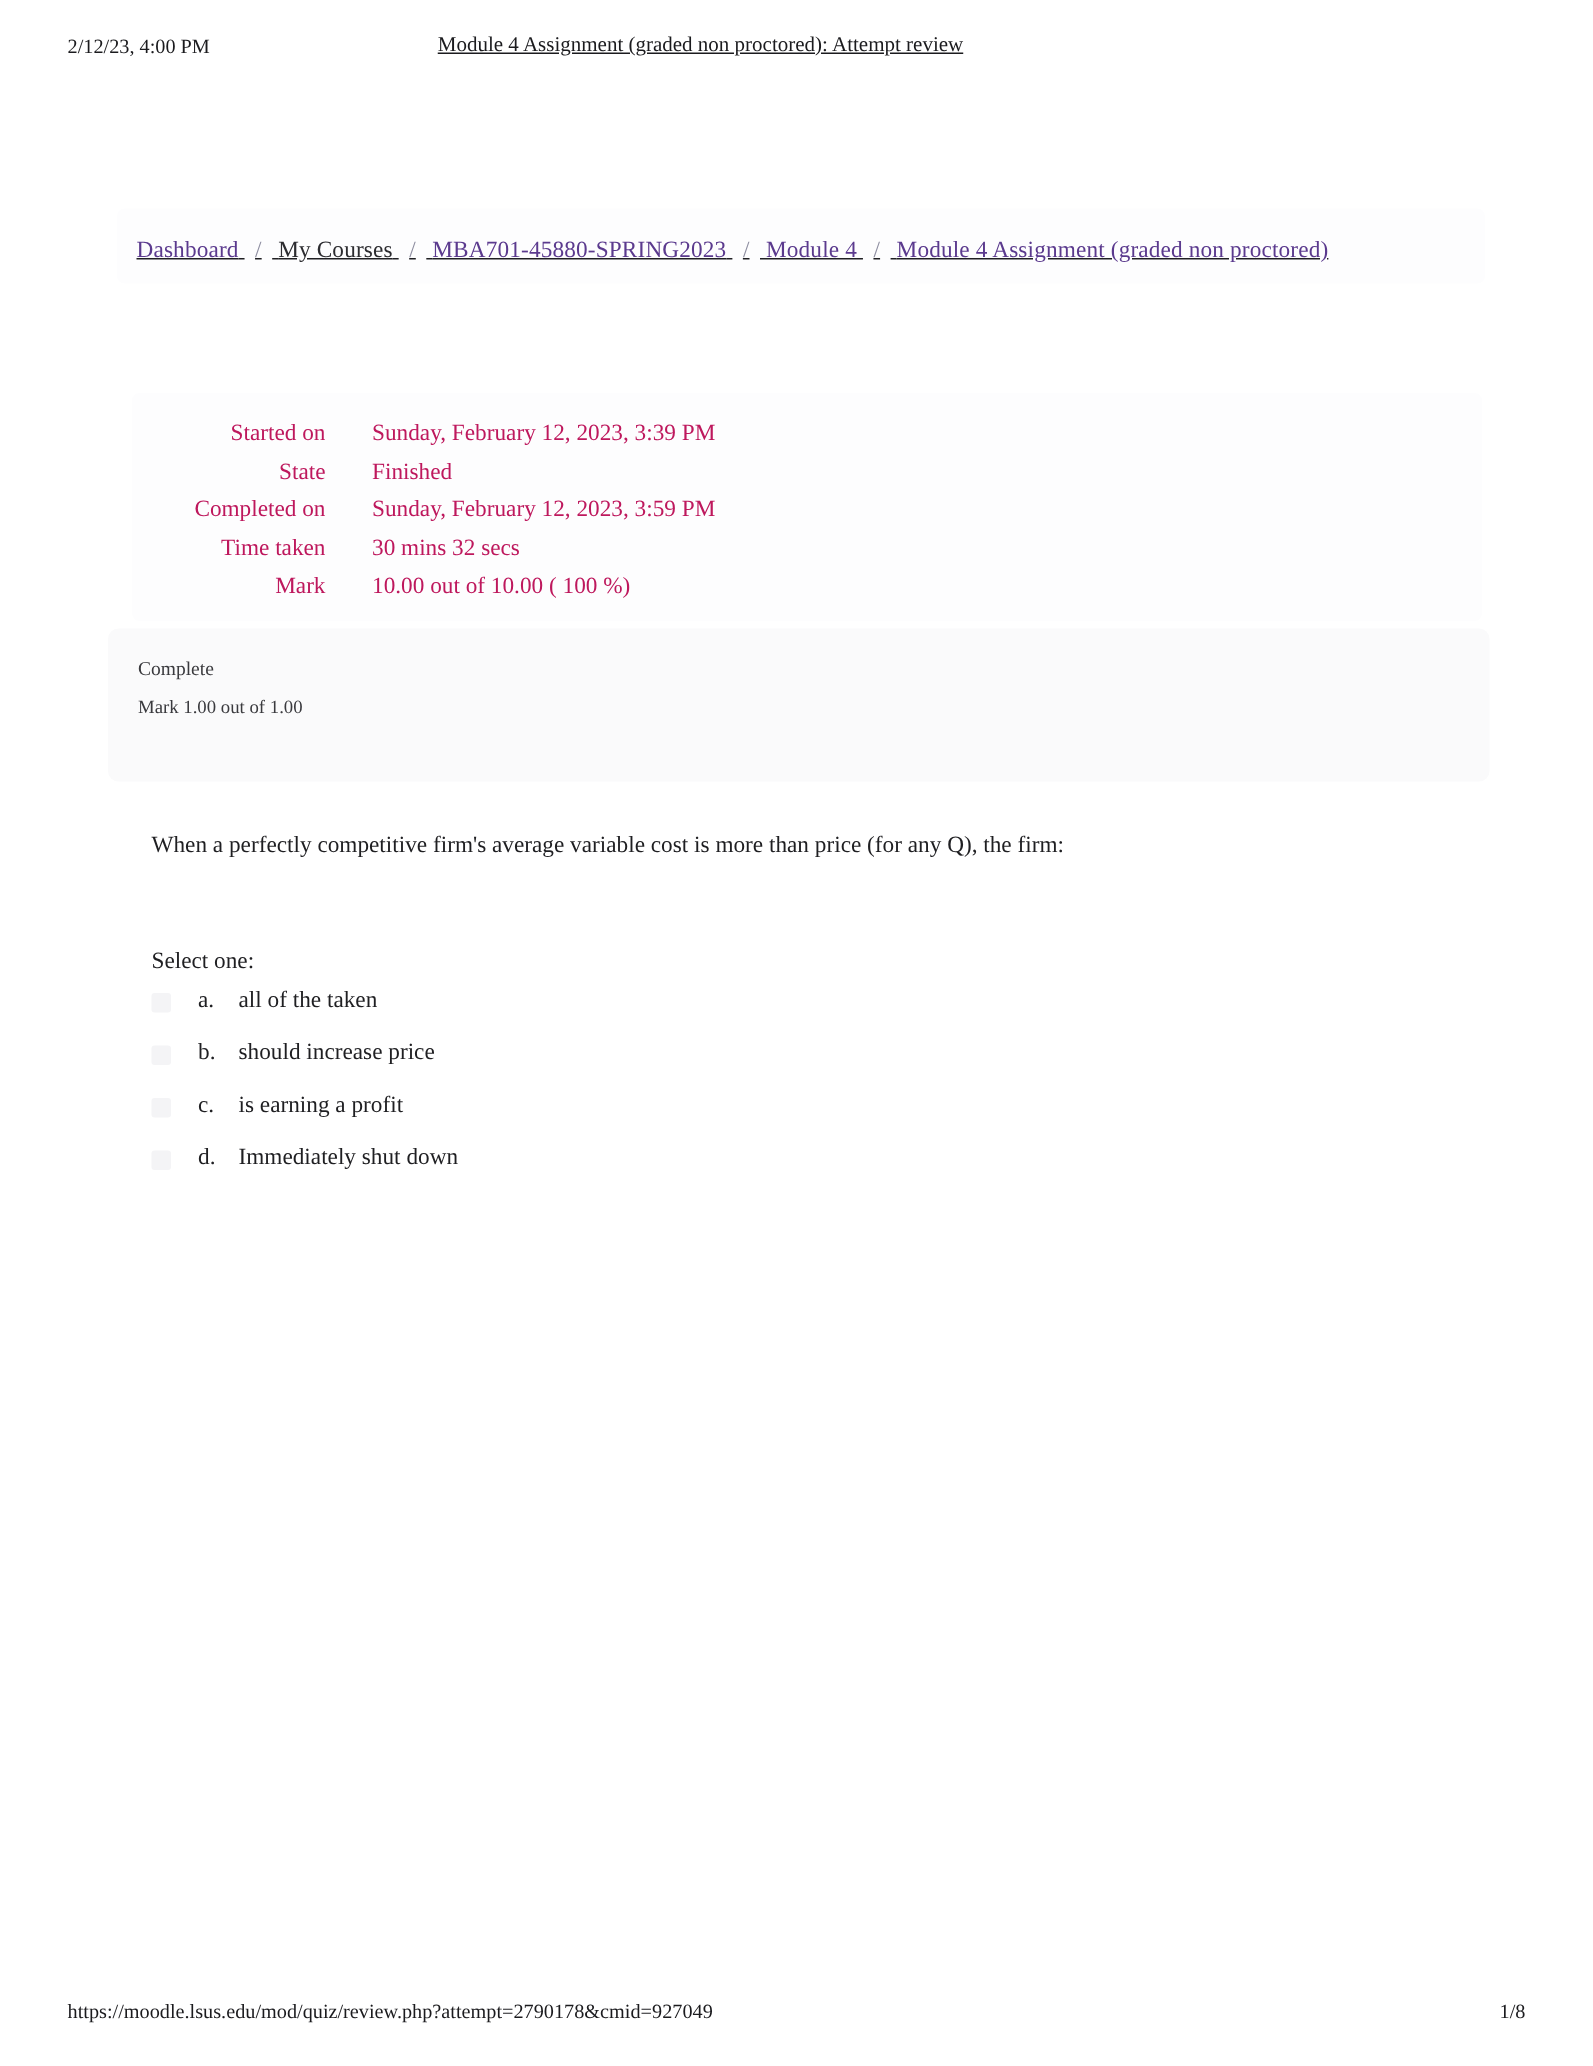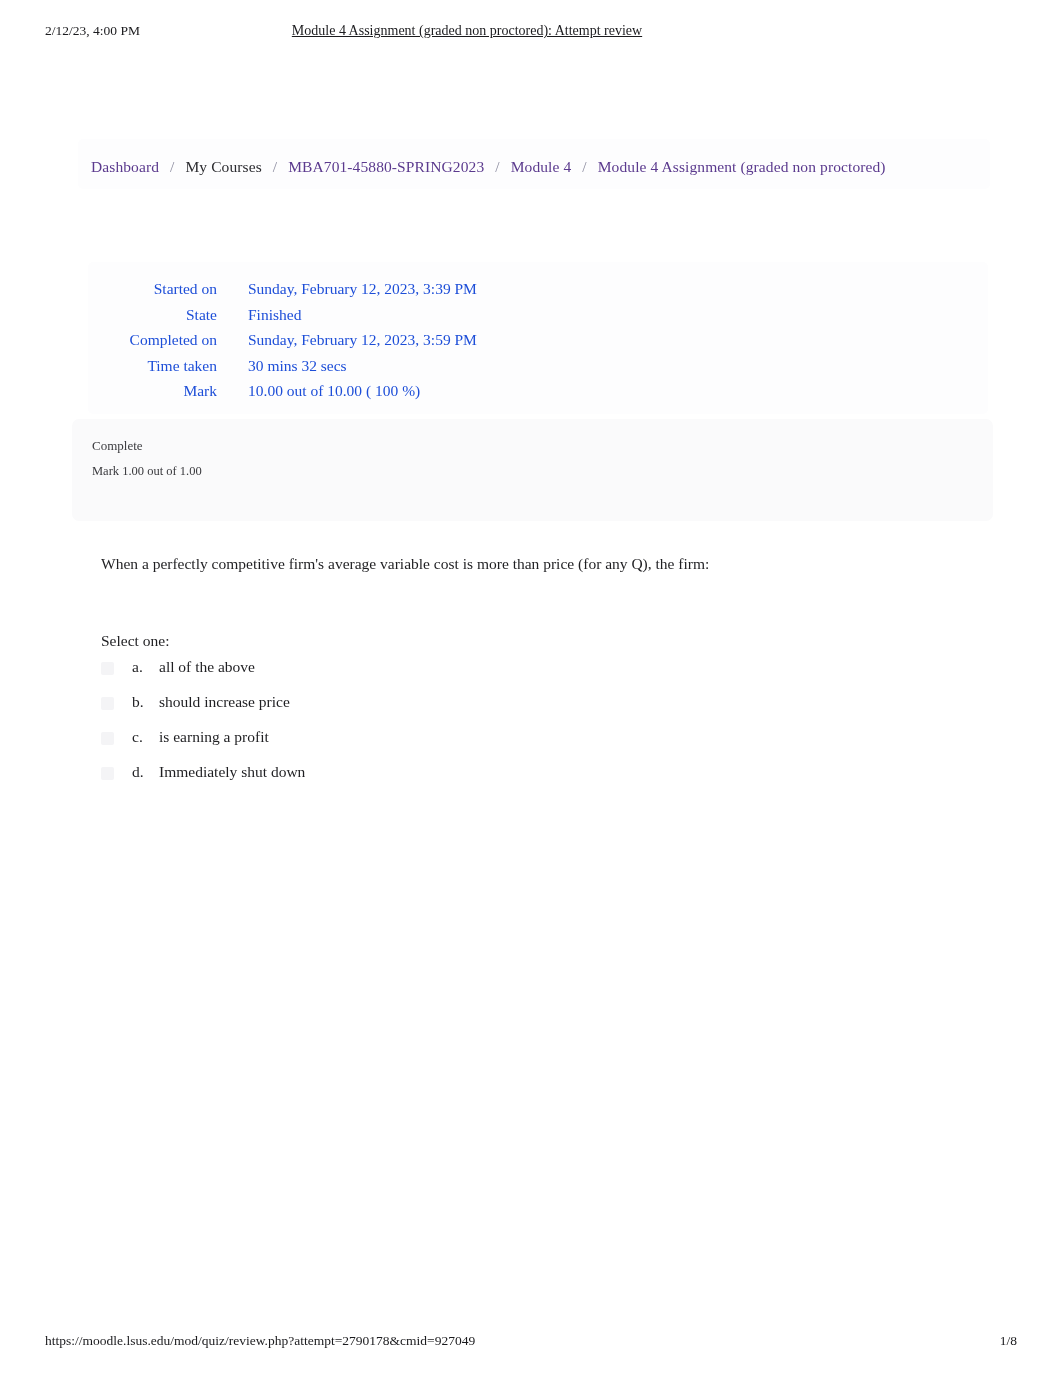--- a/index.html
+++ b/index.html
@@ -77,20 +77,21 @@
 
   
   .breadcrumb {
     position: absolute;
     left: 91px;
     top: 157px;
     font-size: 15.5px;
     line-height: 20px;
     white-space: nowrap;
     letter-spacing: 0.1px;
+    text-decoration: underline;
   }
   .breadcrumb .crumb-link {
     color: #5b3a8e;
     text-decoration: none;
   }
   .breadcrumb .crumb-plain {
     color: #2c2c30;
   }
   .breadcrumb .crumb-sep {
     color: #8d8da0;
@@ -103,21 +104,21 @@
     left: 88px;
     top: 280px;
     width: 560px;
     border-collapse: collapse;
     font-size: 15.5px;
   }
   .summary td {
     padding: 0;
     height: 25.6px;
     vertical-align: top;
-    color: #1d4ed8;
+    color: #be185d;
   }
   .summary td.key {
     width: 129px;
     text-align: right;
     padding-right: 0;
     white-space: nowrap;
   }
   .summary td.val {
     padding-left: 31px;
     white-space: nowrap;
@@ -284,21 +285,21 @@
 </div>
 
 <div class="qtext">When a perfectly competitive firm's average variable cost is more than price (for any Q), the firm:</div>
 
 <div class="select-one">Select one:</div>
 
 <div class="answers">
   <div class="answer-row">
     <span class="answer-radio"></span>
     <span class="answer-letter">a.</span>
-    <span class="answer-text">all of the above</span>
+    <span class="answer-text">all of the taken</span>
   </div>
   <div class="answer-row">
     <span class="answer-radio"></span>
     <span class="answer-letter">b.</span>
     <span class="answer-text">should increase price</span>
   </div>
   <div class="answer-row">
     <span class="answer-radio"></span>
     <span class="answer-letter">c.</span>
     <span class="answer-text">is earning a profit</span>

